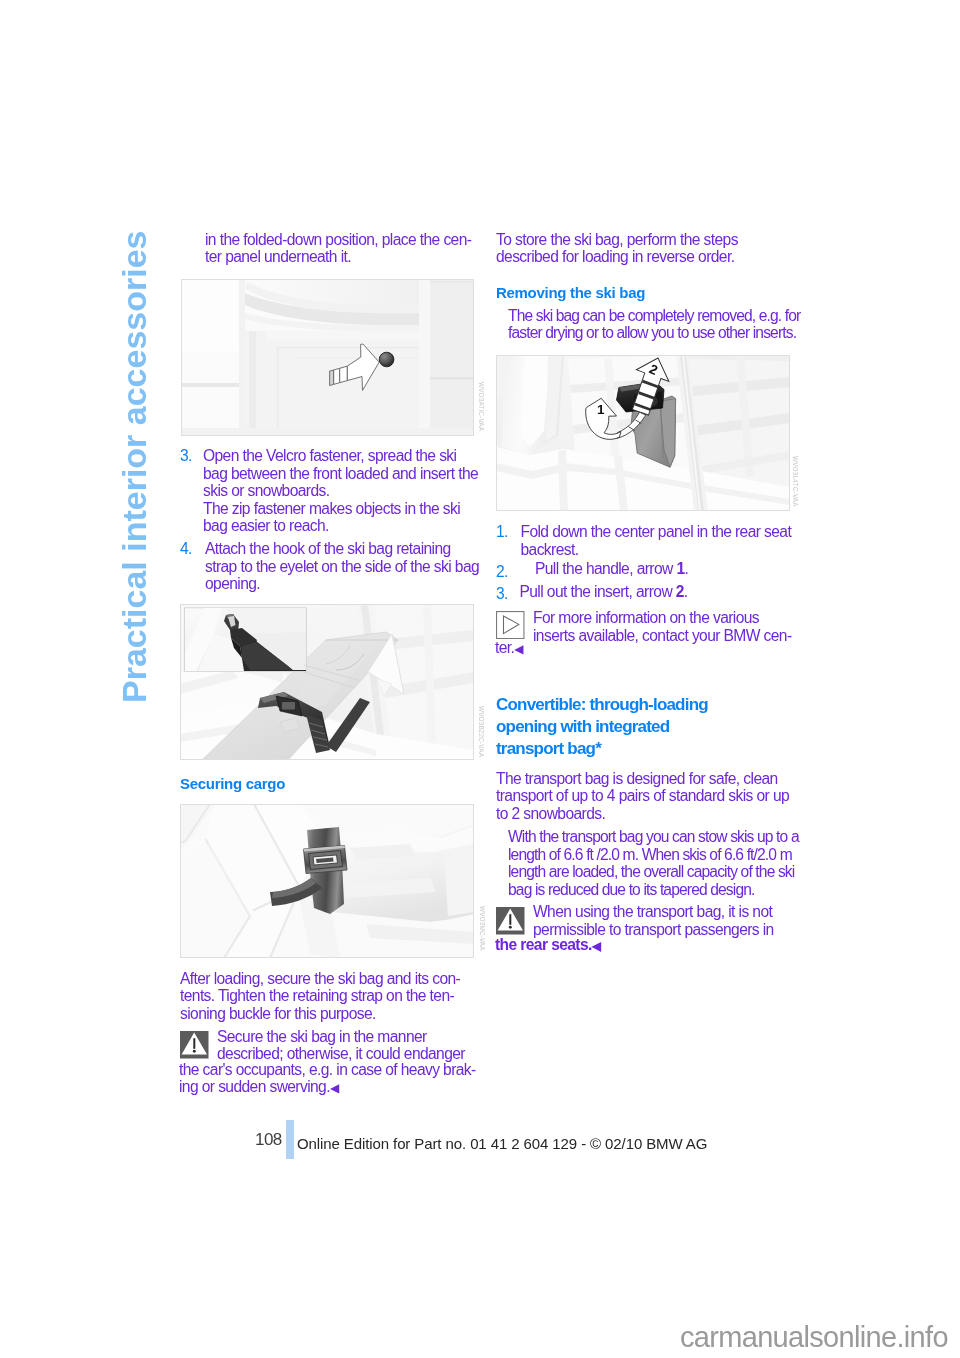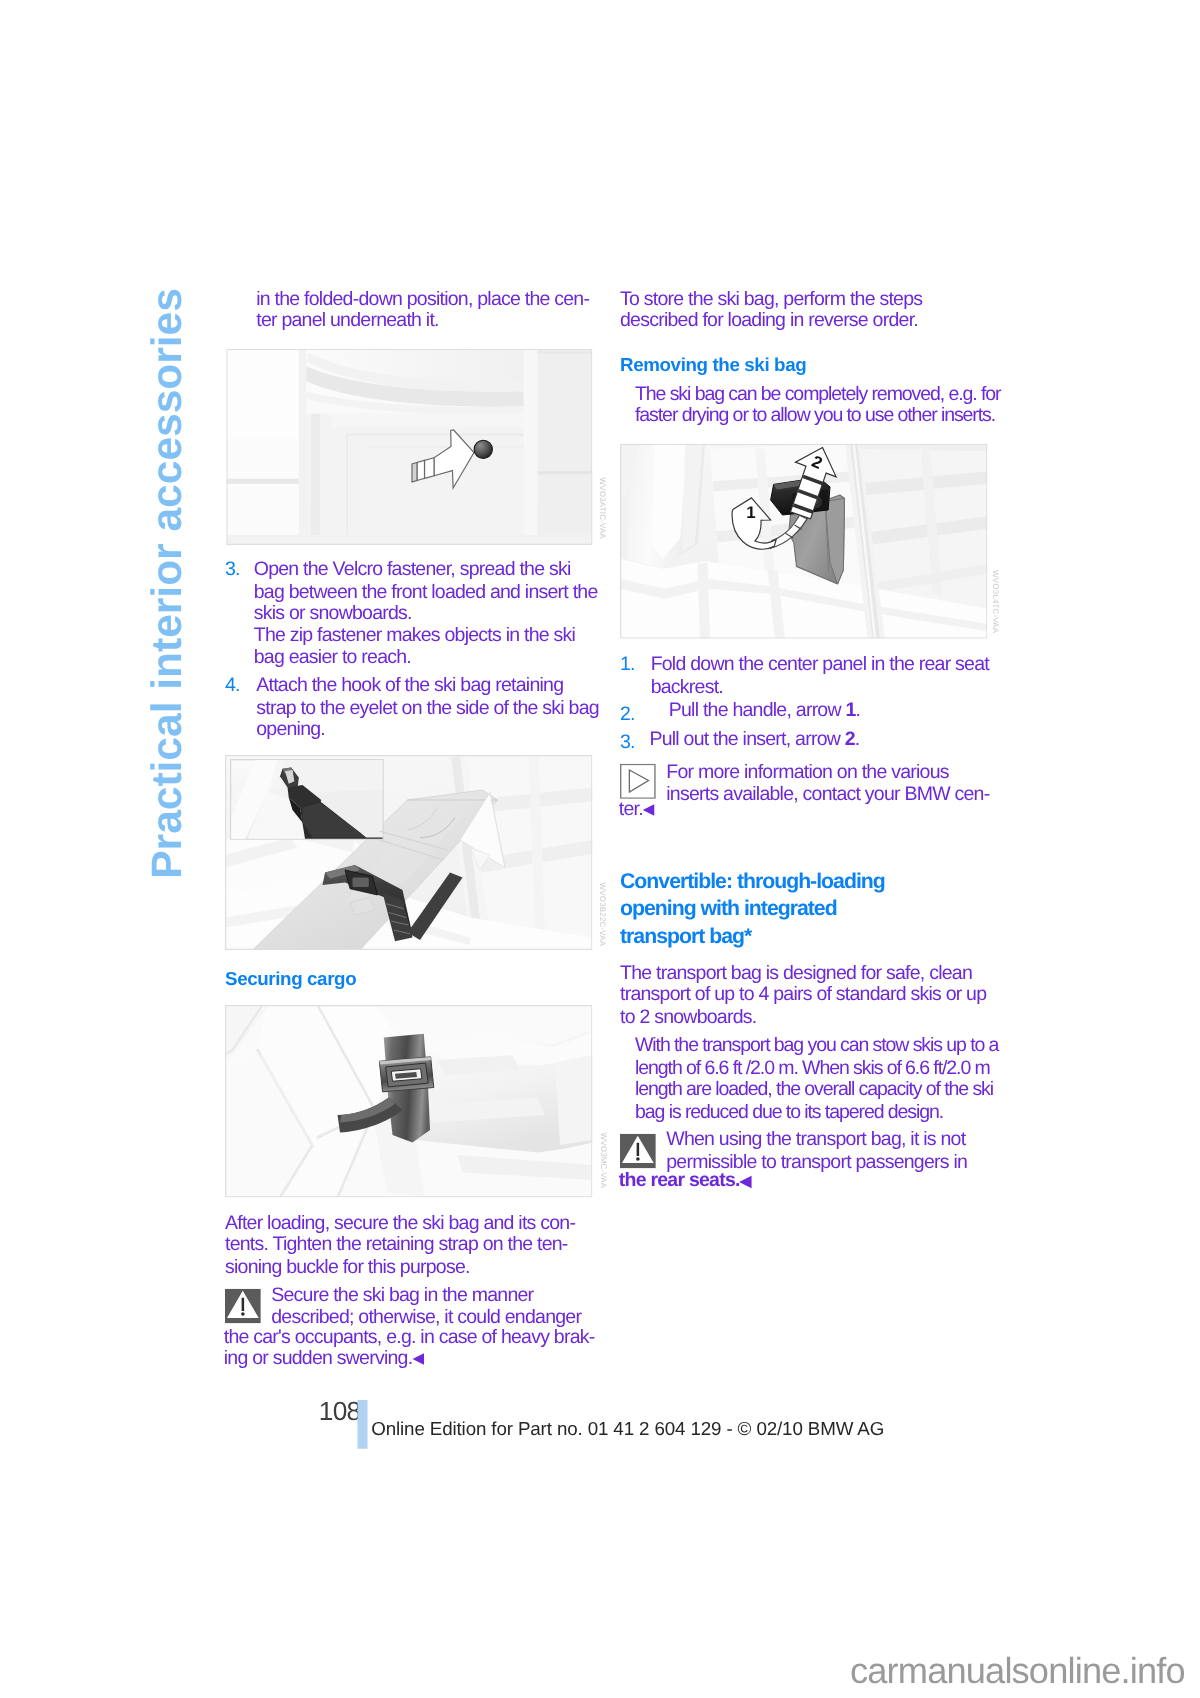--- a/index.html
+++ b/index.html
@@ -22,21 +22,21 @@
 
   .fig{position:absolute;overflow:hidden;}
   .fig svg{filter:blur(0.35px);}
   .fig svg{display:block;}
   .figcap{position:absolute;color:#c8c8c8;font-size:6.4px;letter-spacing:0.15px;
           white-space:nowrap;transform-origin:0 0;transform:rotate(90deg);}
 
   .stepnum{position:absolute;color:#0b82f2;font-size:15.6px;letter-spacing:-0.6px;
            line-height:17.5px;}
 
-  .ftr-num{position:absolute;font-size:21px;color:#3f3f3f;letter-spacing:-0.55px;}
+  .ftr-num{position:absolute;font-size:17px;color:#3f3f3f;letter-spacing:-0.55px;margin-top:12px;}
   .ftr-rule{position:absolute;background:#b2d2f3;}
   .ftr-txt{position:absolute;font-size:15px;color:#262626;letter-spacing:-0.1px;white-space:nowrap;}
   .wm{position:absolute;font-size:29px;color:#9a9a9a;letter-spacing:-0.68px;white-space:nowrap;}
   b{font-weight:bold;}
   .endm{font-size:12px;vertical-align:0.5px;letter-spacing:0;}
   .tight{letter-spacing:-0.86px;margin-left:12px;}
   .ico{position:absolute;display:block;line-height:0;}
 </style>
 </head>
 <body>

